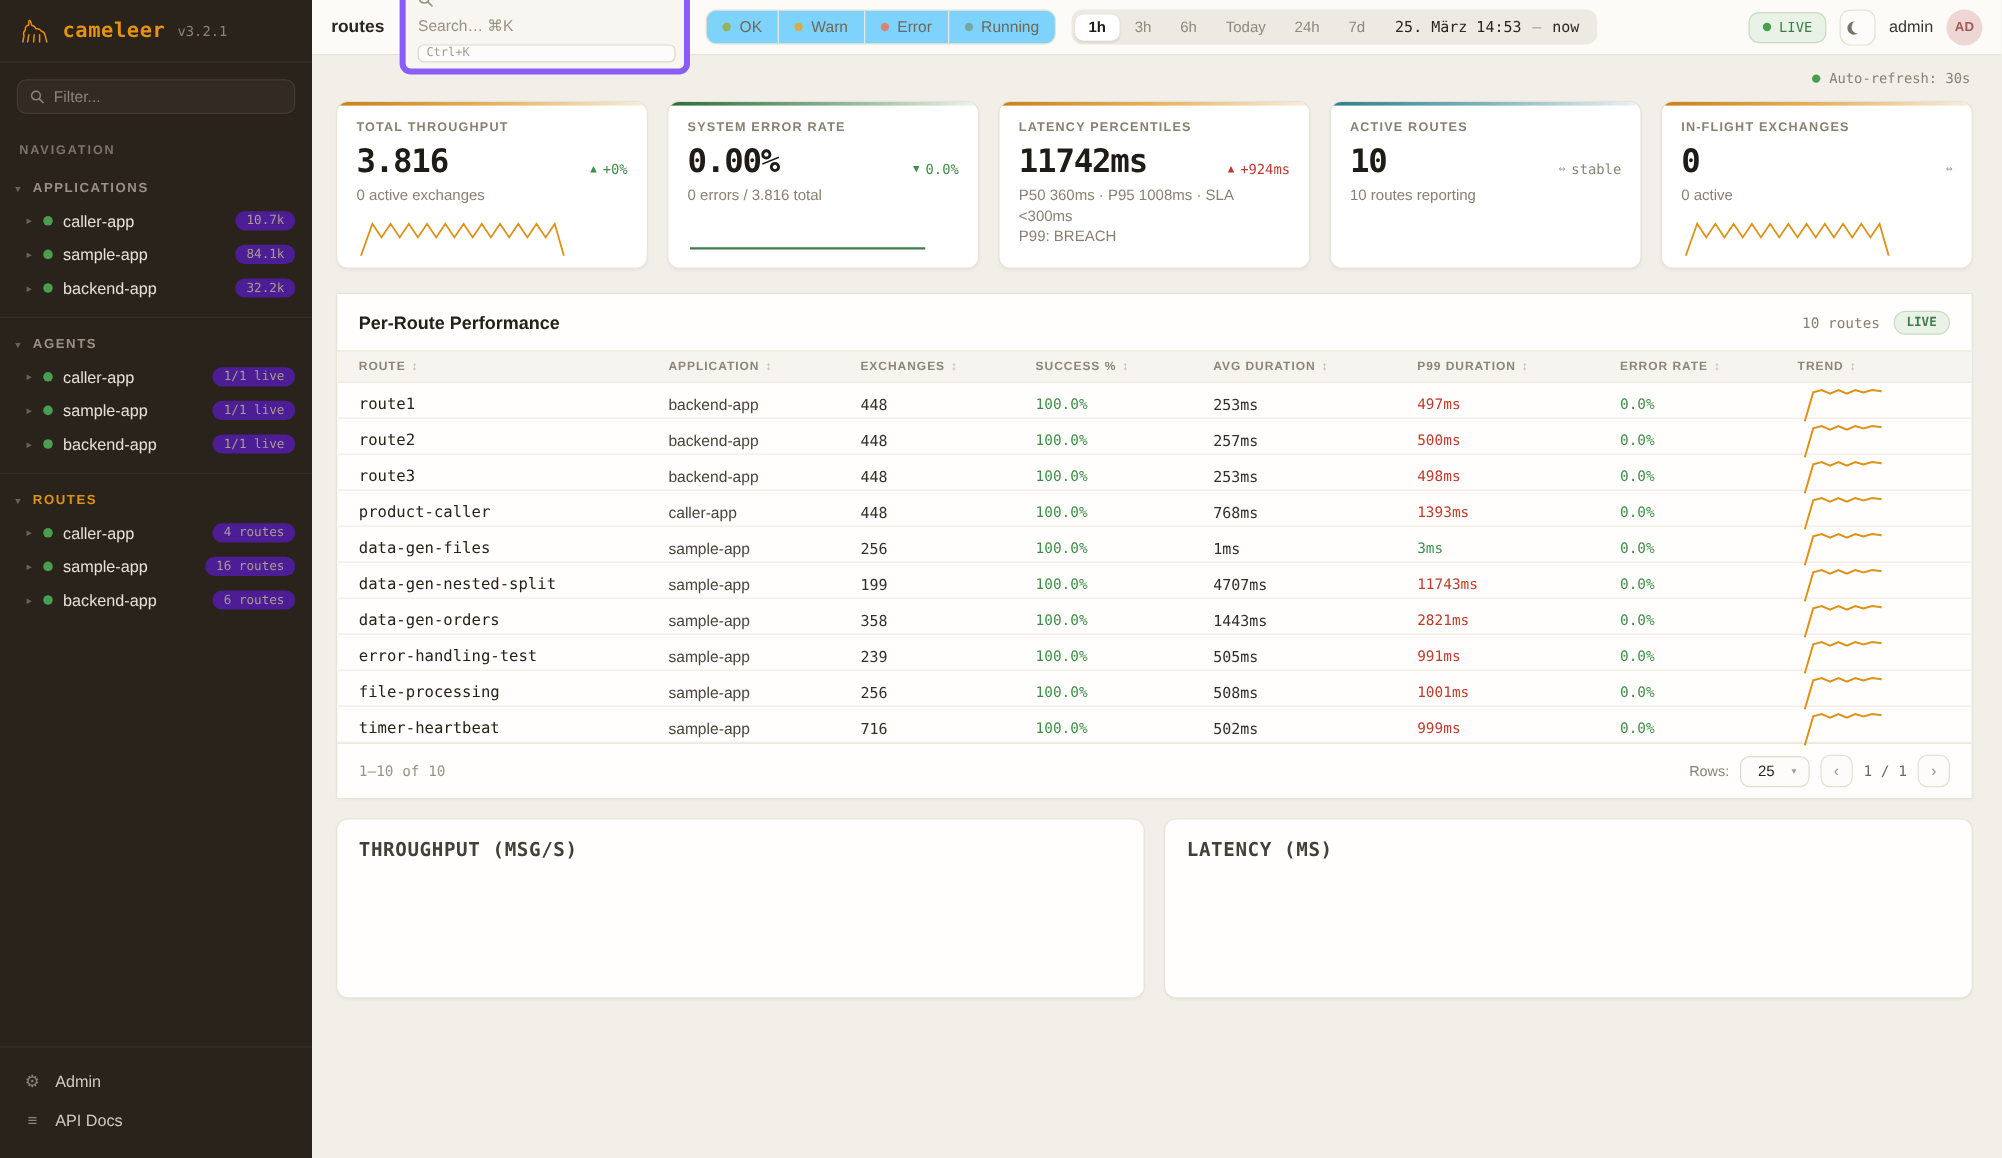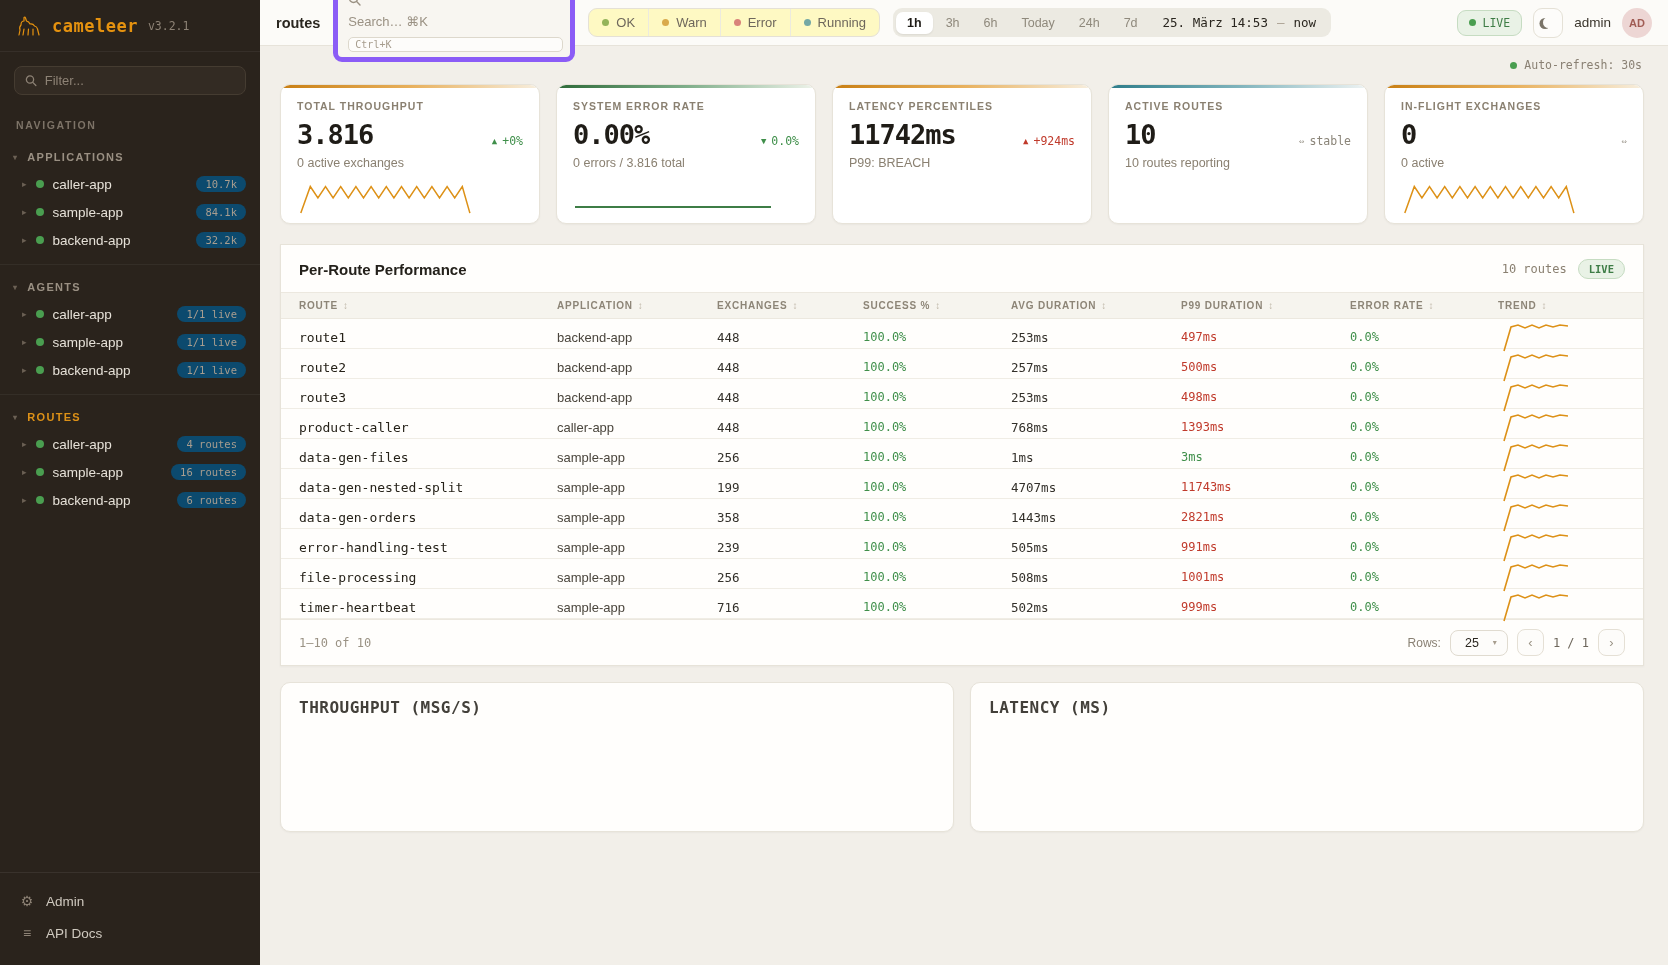--- a/index.html
+++ b/index.html
@@ -16,33 +16,33 @@
   .filter-box input::placeholder { color:#8d8275; }
   .nav-label { padding:20px 16px 4px; font-size:10.5px; font-weight:bold; letter-spacing:1.6px; color:#7d7367; }
   .side-section { padding:8px 0 10px; }
   .side-section + .side-section { border-top:1px solid rgba(255,255,255,.05); }
   .section-header { display:flex; align-items:center; gap:9px; padding:8px 16px 7px 13px; font-size:11px; font-weight:bold; letter-spacing:1.3px; color:#9a9083; cursor:pointer; }
   .section-header.active { color:#dd9117; }
   .section-caret { font-size:8px; color:#6b6054; }
   .nav-item { display:flex; align-items:center; gap:9px; padding:6px 14px 6px 22px; font-size:13.5px; color:#e6e1d8; cursor:pointer; }
   .item-caret { font-size:9px; color:#6b6054; }
   .dot { width:8px; height:8px; border-radius:50%; background:#4a9e50; flex:none; }
-  .side-badge { margin-left:auto; background:#0c4a6e; color:#a89d8f; border-radius:10px; padding:2px 9px; font-family:"DejaVu Sans Mono", monospace; font-size:10.5px; white-space:nowrap; }
+  .side-badge { margin-left:auto; background:#4c1d95; color:#a89d8f; border-radius:10px; padding:2px 9px; font-family:"DejaVu Sans Mono", monospace; font-size:10.5px; white-space:nowrap; }
   .sidebar-footer { margin-top:auto; border-top:1px solid rgba(255,255,255,.07); padding:12px 0 16px; }
   .footer-item { display:flex; align-items:center; gap:11px; padding:8px 19px; font-size:13.5px; color:#cfc9bf; cursor:pointer; }
   .footer-icon { color:#8d8275; font-size:14px; width:16px; text-align:center; }
 
   
   .main { flex:1; display:flex; flex-direction:column; min-width:0; }
   .topbar { height:46px; min-height:46px; background:#fcfbf8; border-bottom:1px solid #e7e3da; display:flex; align-items:center; padding:0 16px; gap:13px; }
   .breadcrumb { font-size:14.5px; font-weight:bold; color:#2a261f; }
   .searchbox { width:242px; background:#f8f6f1; border:5px solid #8b5cf6; border-radius:9px; padding:5px 7px 5px 10px; display:flex; gap:8px; color:#9a9183; font-size:13px; cursor:text;flex-direction:column; }
   .searchbox .ph { flex:1; white-space:nowrap; overflow:hidden; }
   .kbd { border:1px solid #ddd8cc; background:#fdfcfa; border-radius:5px; padding:1px 6px; font-family:"DejaVu Sans Mono", monospace; font-size:10px; color:#a79d8e; }
-  .chips { display:flex; background:#fef9c3; border:1px solid #e5e1d6; border-radius:9px; overflow:hidden; }
+  .chips { display:flex; background:#7dd3fc; border:1px solid #e5e1d6; border-radius:9px; overflow:hidden; }
   .chip { display:flex; align-items:center; gap:7px; padding:6px 13px; font-size:13px; color:#6e675c; cursor:pointer; }
   .chip + .chip { border-left:1px solid #eceadf; }
   .chip .sdot { width:7px; height:7px; border-radius:50%; }
   .sdot.ok { background:#94b45a; } .sdot.warn { background:#d9aa4b; } .sdot.error { background:#d9837a; } .sdot.running { background:#74a8a5; }
   .ranges { display:flex; align-items:center; background:#eceae2; border-radius:9px; padding:3px; gap:2px; }
   .range-btn { padding:4px 11px; font-size:12.5px; color:#8f897c; border-radius:7px; cursor:pointer; }
   .range-btn.active { background:#ffffff; color:#1f1c17; font-weight:bold; box-shadow:0 1px 2px rgba(0,0,0,.08); }
   .range-date { padding:4px 12px; font-family:"DejaVu Sans Mono", monospace; font-size:12.5px; color:#2a261f; display:flex; gap:9px; cursor:pointer; }
   .range-date .sep { color:#a79d8e; }
   .top-right { margin-left:auto; display:flex; align-items:center; gap:11px; }
@@ -320,20 +320,21 @@
         <div class="accent orange"></div>
         <div class="kpi-title">LATENCY PERCENTILES</div>
         <div class="kpi-value-row">
           <span class="kpi-value">11742ms</span>
           <span class="kpi-delta red">
             <span class="arr">▲</span>
             <span>+924ms</span>
           </span>
         </div>
         <div class="kpi-sub">
+          <div>P50 360ms · P95 1008ms · SLA &lt;300ms</div>
           <div>P99: BREACH</div>
         </div>
       </div>
 
       <div class="kpi-card">
         <div class="accent teal"></div>
         <div class="kpi-title">ACTIVE ROUTES</div>
         <div class="kpi-value-row">
           <span class="kpi-value">10</span>
           <span class="kpi-delta gray">

